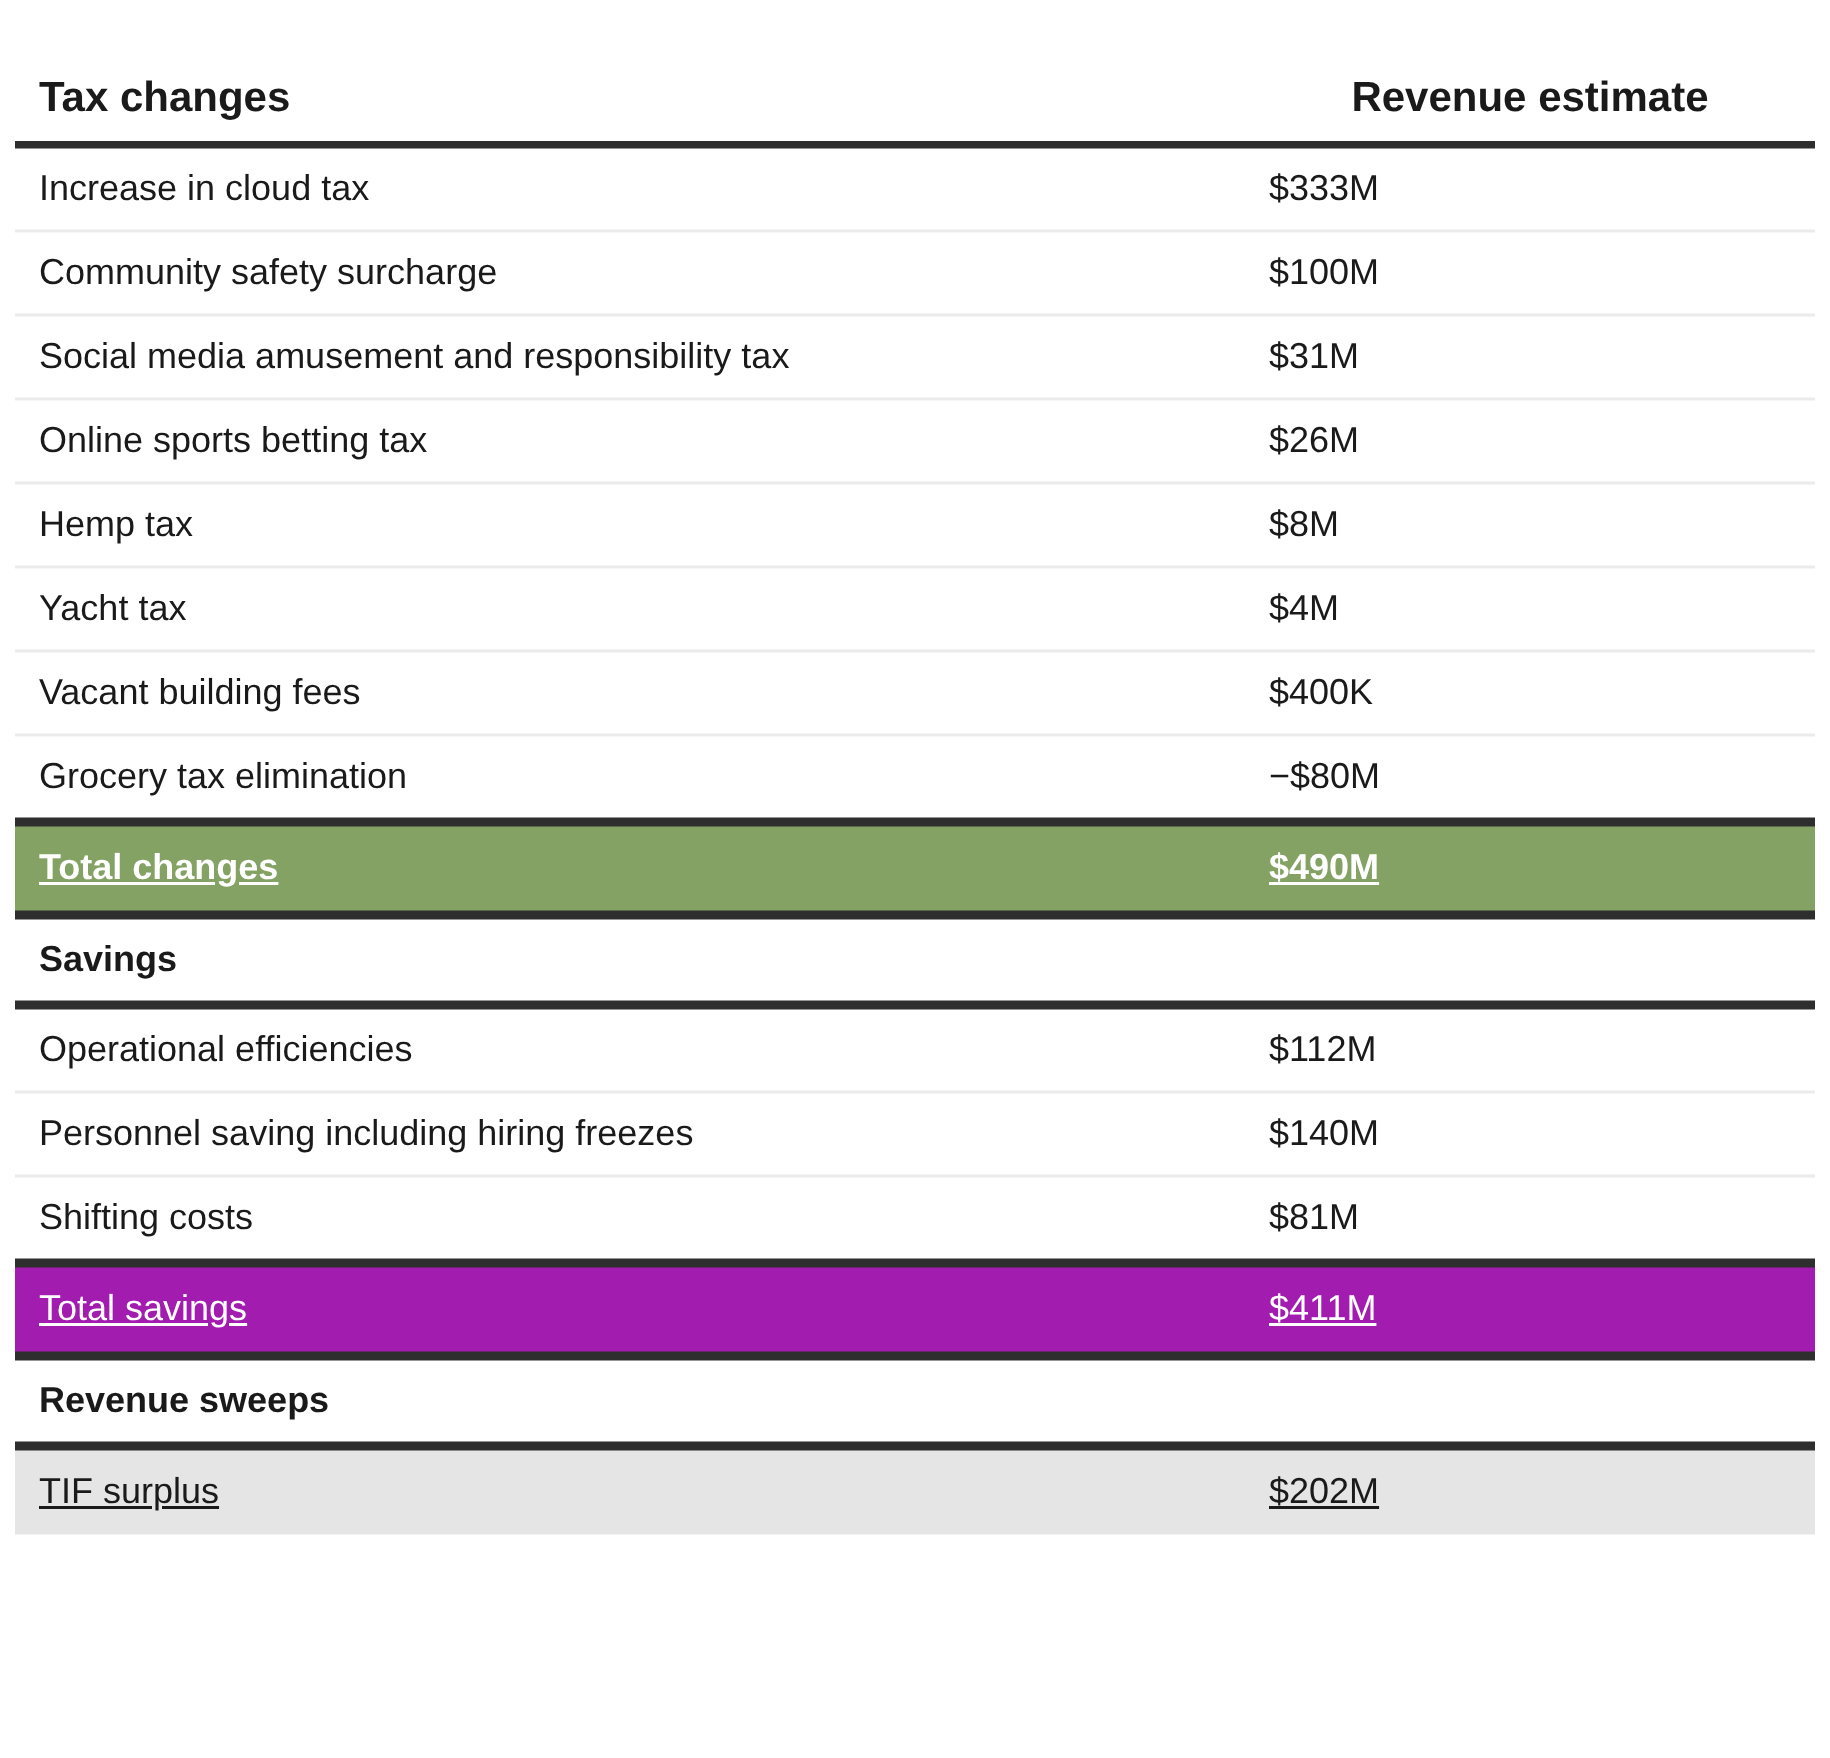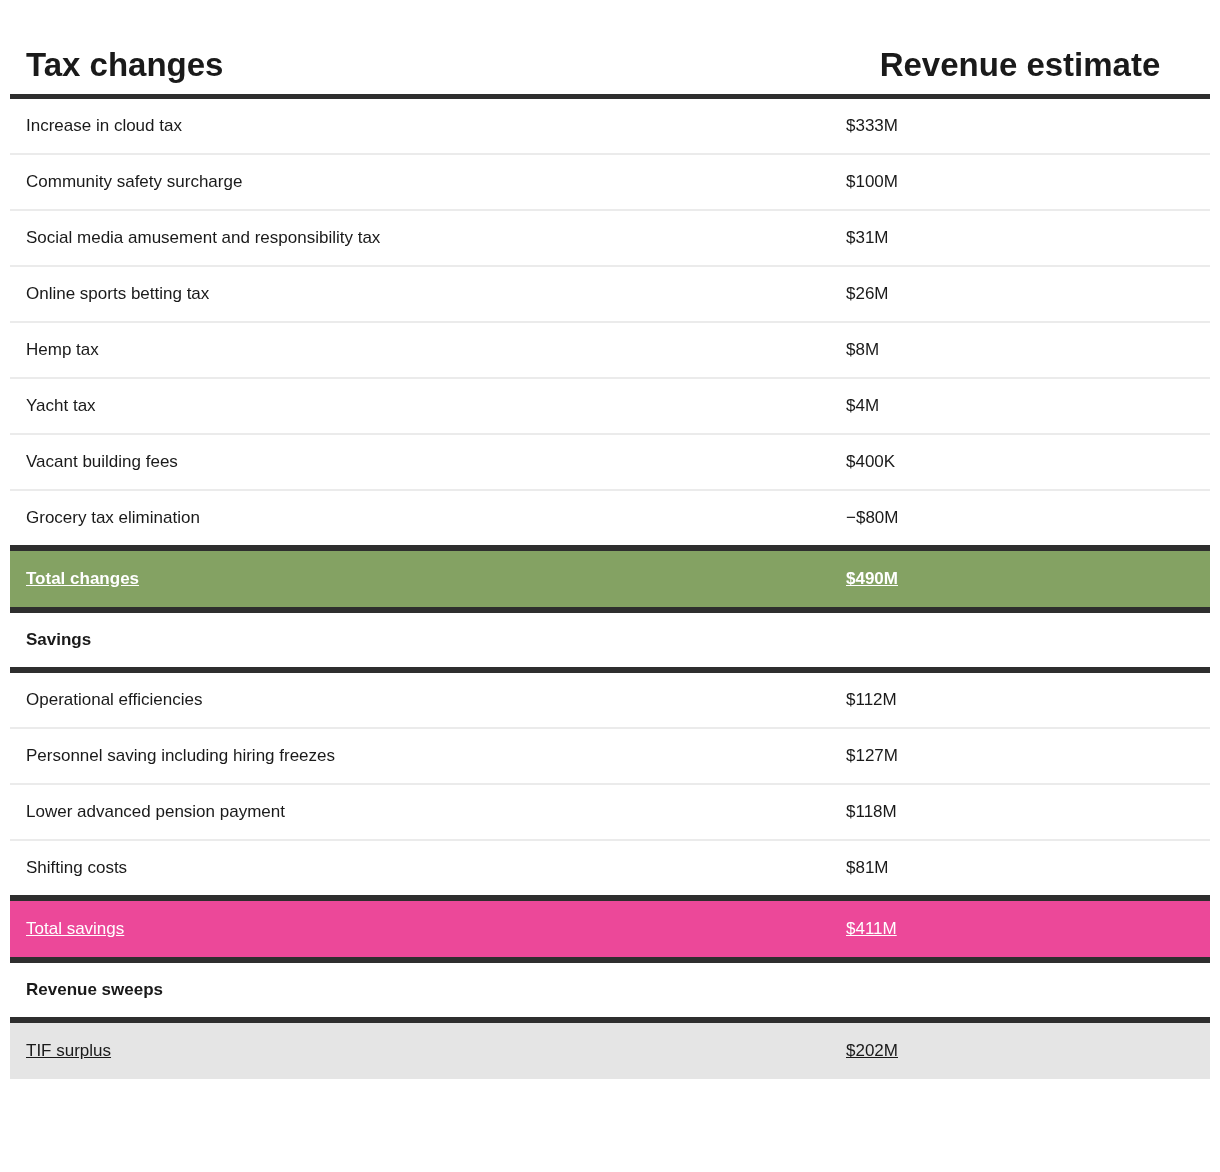--- a/index.html
+++ b/index.html
@@ -6,35 +6,35 @@
   body{
     width:1220px;height:1172px;background:#ffffff;
     font-family:"Liberation Sans",sans-serif;color:#1a1a1a;
     overflow:hidden;
   }
   .wrap{padding:40px 10px 0 10px;}
   table.revtable{width:1200px;border-collapse:collapse;table-layout:fixed;}
   col.c-label{width:820px;}
   col.c-value{width:380px;}
   th{
-    font-size:33px;font-weight:bold;line-height:28px;
+    font-size:28px;font-weight:bold;line-height:28px;
     padding:11px 16px 15px 16px;border-bottom:5px solid #2e2e2e;
     color:#1a1a1a;
   }
   th.c1{text-align:left;}
   th.c2{}
-  td{font-size:17px;line-height:30px;padding:12px 16px;}
+  td{font-size:24px;line-height:30px;padding:12px 16px;}
   td.val{}
   tr.r td{border-bottom:2px solid #ebebeb;}
   tr.total td{
     border-top:6px solid #2e2e2e;border-bottom:6px solid #2e2e2e;
     color:#ffffff;padding:13px 16px;text-decoration:underline;
   }
   tr.total.green td{background:#84a263;font-weight:bold;}
-  tr.total.orange td{background:#ec4899;font-weight:normal;}
+  tr.total.orange td{background:#a21caf;font-weight:normal;}
   tr.total.gold td{background:#e5e5e5;color:#1a1a1a;border-bottom:none;}
   tr.section td{font-weight:bold;border-bottom:6px solid #2e2e2e;}
 </style>
 </head>
 <body>
 
 <div class="wrap">
   <table class="revtable">
     <colgroup>
       <col class="c-label">
@@ -85,25 +85,21 @@
       </tr>
       <tr class="section">
         <td class="lbl" colspan="2">Savings</td>
       </tr>
       <tr class="r">
         <td class="lbl">Operational efficiencies</td>
         <td class="val">$112M</td>
       </tr>
       <tr class="r">
         <td class="lbl">Personnel saving including hiring freezes</td>
-        <td class="val">$127M</td>
-      </tr>
-      <tr class="r">
-        <td class="lbl">Lower advanced pension payment</td>
-        <td class="val">$118M</td>
+        <td class="val">$140M</td>
       </tr>
       <tr class="r">
         <td class="lbl">Shifting costs</td>
         <td class="val">$81M</td>
       </tr>
       <tr class="total orange">
         <td class="lbl">Total savings</td>
         <td class="val">$411M</td>
       </tr>
       <tr class="section">

